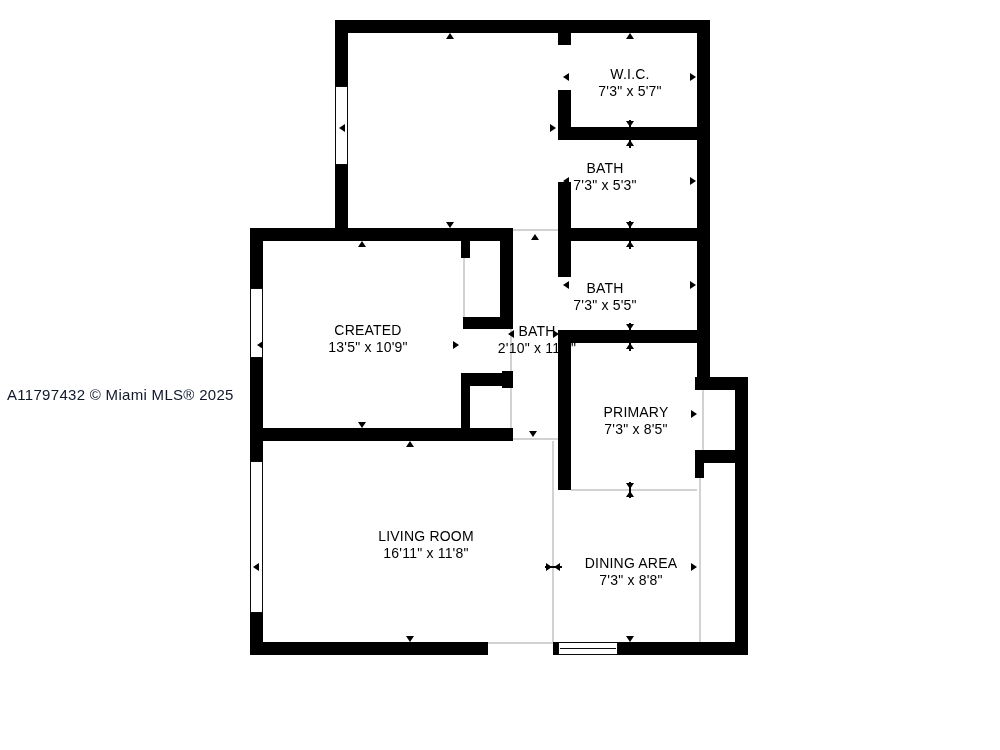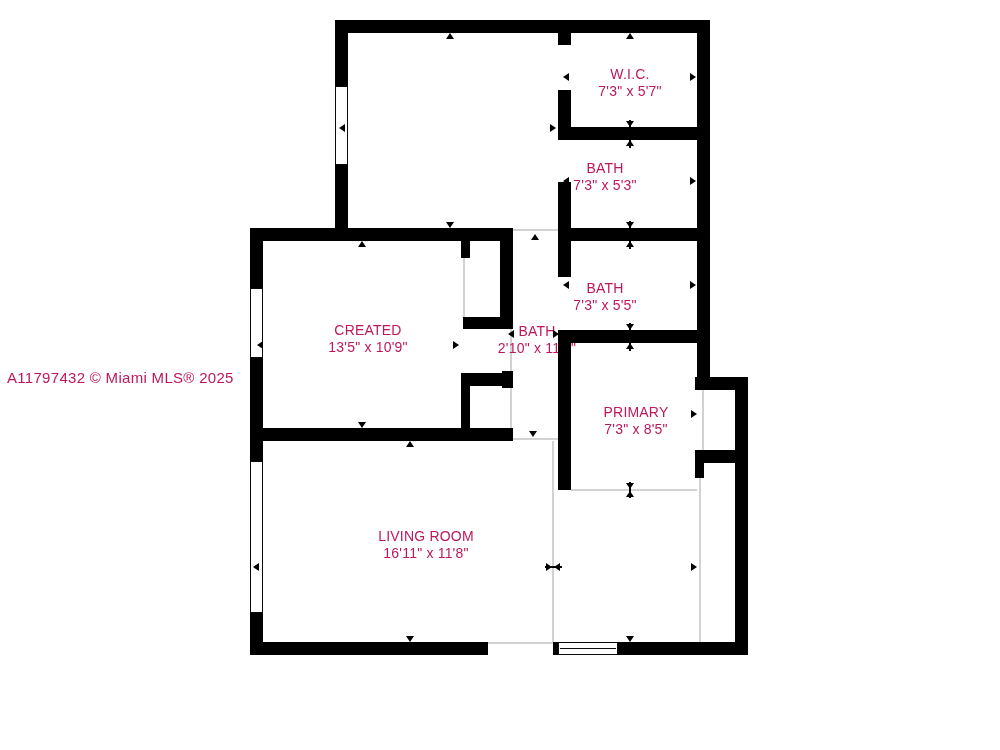--- a/index.html
+++ b/index.html
@@ -5,23 +5,23 @@
   html,body{margin:0;padding:0;background:#ffffff;}
   #stage{position:relative;width:1000px;height:750px;background:#ffffff;overflow:hidden;
          font-family:"Liberation Sans", sans-serif;}
   .wall{position:absolute;background:#000;z-index:3;}
   .win{position:absolute;background:#fff;border:1px solid #0a0a0a;box-sizing:border-box;z-index:4;}
   .win-h::after{content:'';position:absolute;left:1px;right:1px;top:50%;margin-top:-1px;border-top:1px solid #0a0a0a;}
   .area-line{position:absolute;background:#d2d2d2;z-index:1;}
   .mline{position:absolute;background:#000;z-index:5;}
   .arr{position:absolute;width:0;height:0;z-index:5;}
   .room-label{position:absolute;transform:translate(-50%,-50%);text-align:center;z-index:2;
-              color:#be185d;font-size:14px;line-height:17px;letter-spacing:0.2px;white-space:nowrap;}
+              color:#000000;font-size:14px;line-height:17px;letter-spacing:0.2px;white-space:nowrap;}
   .room-label .dims{display:block;}
-  #watermark{position:absolute;left:7px;top:369px;font-size:15px;color:#be185d;
+  #watermark{position:absolute;left:7px;top:386px;font-size:15px;color:#0f172a;
              letter-spacing:0.3px;z-index:6;white-space:nowrap;}
   #footer-note{position:absolute;left:50%;transform:translateX(-50%);top:716px;font-size:11px;
                color:#c9c9c9;letter-spacing:0.7px;z-index:6;white-space:nowrap;}
 </style>
 </head>
 <body>
 
 <div id="stage">
   <div id="watermark">A11797432 © Miami MLS® 2025</div>
 <div class="wall" style="left: 335px; top: 20px; width: 375px; height: 13px; background: rgb(0, 0, 0);"></div>
@@ -108,13 +108,14 @@
     <div class="arr" style="border-top: 4px solid transparent; border-bottom: 4px solid transparent; border-right: 6px solid rgb(0, 0, 0); left: 253px; top: 563px;"></div>
     <div class="arr" style="border-top: 4px solid transparent; border-bottom: 4px solid transparent; border-left: 6px solid rgb(0, 0, 0); left: 546px; top: 563px;"></div>
     <div class="arr" style="border-left: 4px solid transparent; border-right: 4px solid transparent; border-top: 6px solid rgb(0, 0, 0); left: 406px; top: 636px;"></div>
     <div class="room-label" style="left: 630px; top: 83px;"><span>W.I.C.</span><span class="dims">7'3" x 5'7"</span></div>
     <div class="room-label" style="left: 605px; top: 177px;"><span>BATH</span><span class="dims">7'3" x 5'3"</span></div>
     <div class="room-label" style="left: 605px; top: 297px;"><span>BATH</span><span class="dims">7'3" x 5'5"</span></div>
     <div class="room-label" style="left: 368px; top: 339px;"><span>CREATED</span><span class="dims">13'5" x 10'9"</span></div>
     <div class="room-label" style="left: 537px; top: 340px;"><span>BATH</span><span class="dims">2'10" x 11'2"</span></div>
     <div class="room-label" style="left: 636px; top: 421px;"><span>PRIMARY</span><span class="dims">7'3" x 8'5"</span></div>
     <div class="room-label" style="left: 426px; top: 545px;"><span>LIVING ROOM</span><span class="dims">16'11" x 11'8"</span></div>
+    <div class="room-label" style="left: 631px; top: 572px;"><span>DINING AREA</span><span class="dims">7'3" x 8'8"</span></div>
   </div>
 
 </body></html>

